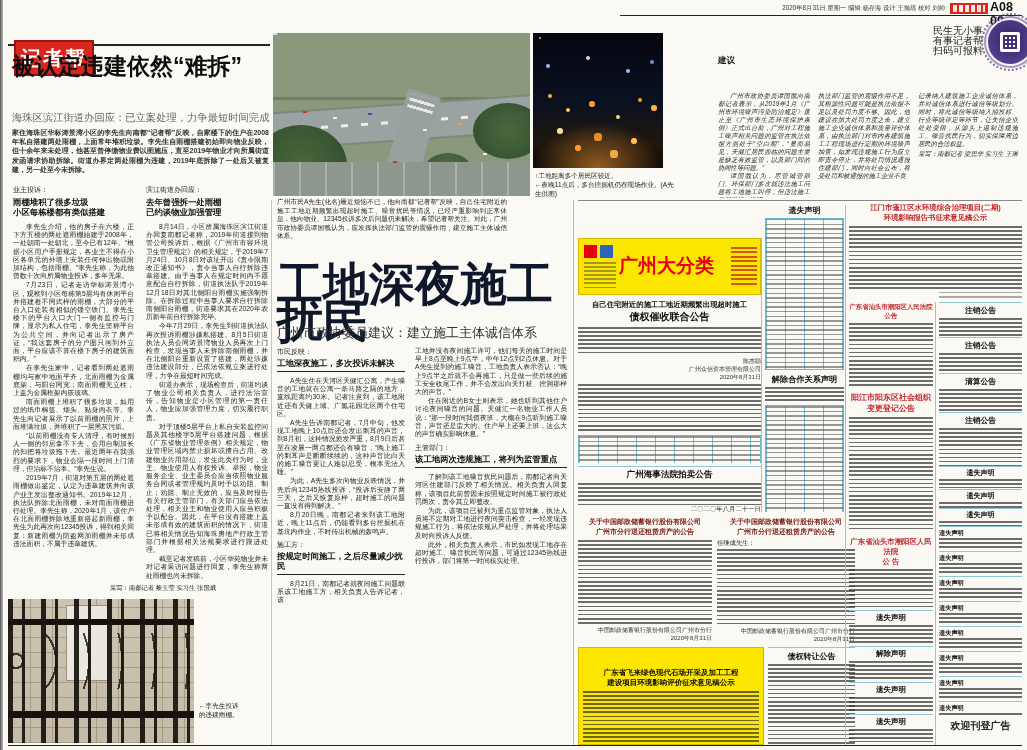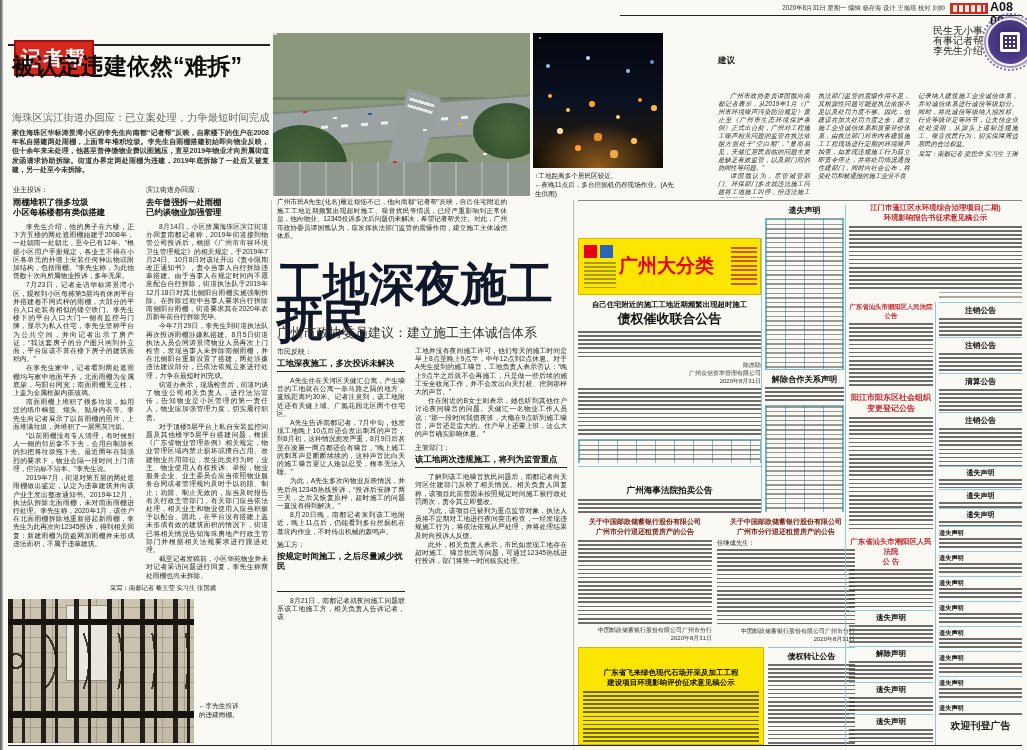--- a/index.html
+++ b/index.html
@@ -83,21 +83,21 @@
   <div class="abs" style="left:620px;top:4px;width:325px;height:10px;font-size:6.3px;color:#333;text-align:right;">2020年8月31日 星期一 编辑 杨存海 设计 王瀚瑶 校对 刘帅</div>
   <div class="abs" style="left:950px;top:3px;width:38px;height:11px;background:#d8271c;">
     <div class="abs" style="left:3px;top:2px;right:3px;bottom:2px;background-image:repeating-linear-gradient(90deg,#fff 0,#fff 4px,transparent 4px,transparent 6px);opacity:.9;"></div>
   </div>
   <div class="abs" style="left:990px;top:0px;width:36px;height:16px;font-size:12.5px;font-weight:bold;color:#111;">A08 09</div>
   <div class="abs rule" style="left:620px;top:15px;width:402px;height:1px;"></div>
 
   <div class="abs" style="left:925px;top:26px;width:58px;font-size:10px;line-height:10px;text-align:right;color:#222;">
     <div>民生无小事</div>
     <div>有事记者帮</div>
-    <div>李先生介绍</div>
+    <div>扫码可报料</div>
   </div>
   <div class="abs stamp" style="left:988px;top:20px;width:44px;height:44px;">
     <div class="stamp-qr"></div>
   </div>
 
   <div class="abs rule" style="left:8px;top:44px;width:262px;height:2px;"></div>
   <div class="abs" style="left:14px;top:40px;width:80px;height:36px;background:#d8271c;border:2px solid #9e1410;box-sizing:border-box;text-align:center;">
     <span style="color:#fff;font-weight:bold;font-size:20px;line-height:32px;letter-spacing:2px;">记者帮</span>
   </div>
 
@@ -177,21 +177,21 @@
   <div class="abs" style="left:277px;top:347px;width:128px;height:398px;overflow:hidden;">
     <div class="sec-k">市民反映：</div>
     <div class="sec-t" style="border-bottom:1px solid #222;padding-bottom:3px;margin-top:1px;">工地深夜施工，多次投诉未解决</div>
     <div class="bt jt" style="margin-top:5px;">
       <p>A先生住在天河区天健汇公寓，产生噪音的工地就在公寓一条马路之隔的地方，直线距离约30米。记者注意到，该工地附近还有天健上城、广氮花园北区两个住宅区。</p>
       <p>A先生告诉南都记者，7月中旬，他发现工地晚上10点后还会发出刺耳的声音，到8月初，这种情况愈发严重，8月9日后甚至在凌晨一两点都还会有噪音，“晚上施工的刺耳声是断断续续的，这种声音比白天的施工噪音更让人难以忍受，根本无法入睡。”</p>
       <p>为此，A先生多次向物业反映情况，并先后向12345热线投诉，“投诉后安静了两三天，之后又恢复原样，超时施工的问题一直没有得到解决。”</p>
       <p>8月20日晚，南都记者来到该工地附近，晚上11点后，仍能看到多台挖掘机在基坑内作业，不时传出机械的轰鸣声。</p>
     </div>
     <div class="sec-k" style="margin-top:4px;">施工方：</div>
-    <div class="sec-t" style="border-bottom:1px solid #222;padding-bottom:20px;margin-top:1px;">按规定时间施工，之后尽量减少扰民</div>
+    <div class="sec-t" style="border-bottom:1px solid #222;padding-bottom:3px;margin-top:1px;">按规定时间施工，之后尽量减少扰民</div>
     <div class="bt jt" style="margin-top:5px;">
       <p>8月21日，南都记者就夜间施工问题联系该工地施工方，相关负责人告诉记者，该</p>
     </div>
   </div>
 
   <div class="abs" style="left:415px;top:347px;width:152px;height:398px;overflow:hidden;">
     <div class="bt jt">
       <p style="text-indent:0;">工地并没有夜间施工许可，他们每天的施工时间是早上8点至晚上9点半，中午12点到2点休息。对于A先生提到的施工噪音，工地负责人表示否认：“晚上9点半之后就不会再施工，只是做一些后续的施工安全收尾工作，并不会发出白天打桩、挖洞那样大的声音。”</p>
       <p>住在附近的B女士则表示，她也听到其他住户讨论夜间噪音的问题。天健汇一名物业工作人员说：“那一段时间我值夜班，大概在9点听到施工噪音，声音还是蛮大的。住户早上还要上班，这么大的声音确实影响休息。”</p>
     </div>
@@ -225,30 +225,30 @@
       <div class="abs" style="left:0;top:0;width:13px;height:13px;background:#e60012;"></div>
       <div class="abs" style="left:16px;top:0;width:13px;height:13px;background:#2a66b8;"></div>
       <div class="abs fill" style="left:0;top:17px;width:32px;height:26px;opacity:.6;"></div>
     </div>
     <div class="abs" style="left:40px;top:14px;width:110px;font-size:19px;font-weight:bold;color:#e60012;">广州大分类</div>
     <div class="abs fillR" style="left:152px;top:8px;width:26px;height:40px;"></div>
   </div>
 
   <div class="abs" style="left:578px;top:300px;width:183px;height:163px;overflow:hidden;">
     <div class="adT" style="font-size:7.4px;">自己住宅附近的施工工地近期频繁出现超时施工</div>
-    <div class="adT" style="font-size:13px;">债权催收联合公告</div>
+    <div class="adT" style="font-size:10px;">债权催收联合公告</div>
     <div class="fill" style="margin-top:3px;height:28px;"></div>
     <div class="sig" style="margin-top:2px;">陈杰聪</div>
     <div class="sig">广州众信资本管理有限公司</div>
     <div class="sig">2020年8月31日</div>
     <div class="fill" style="margin-top:3px;height:48px;"></div>
     <div class="tblf" style="margin-top:3px;height:34px;"></div>
   </div>
 
-  <div class="abs" style="left:578px;top:466px;width:183px;height:48px;border-top:1px solid #8fc8d8;padding-top:18px;box-sizing:border-box;overflow:hidden;">
+  <div class="abs" style="left:578px;top:466px;width:183px;height:48px;border-top:1px solid #8fc8d8;padding-top:2px;box-sizing:border-box;overflow:hidden;">
     <div class="adT" style="font-size:8.6px;">广州海事法院拍卖公告</div>
     <div class="fill" style="margin-top:2px;height:22px;"></div>
     <div class="sig" style="font-size:6.4px;">二〇二〇年八月二十一日</div>
   </div>
 
   <div class="abs" style="left:578px;top:517px;width:134px;height:126px;overflow:hidden;">
     <div class="adT" style="font-size:7px;color:#7a1f17;">关于中国邮政储蓄银行股份有限公司</div>
     <div class="adT" style="font-size:7px;color:#7a1f17;">广州市分行退还租赁房产的公告</div>
     <div class="fill" style="margin-top:3px;height:84px;"></div>
     <div class="sig" style="margin-top:2px;">中国邮政储蓄银行股份有限公司广州市分行</div>

